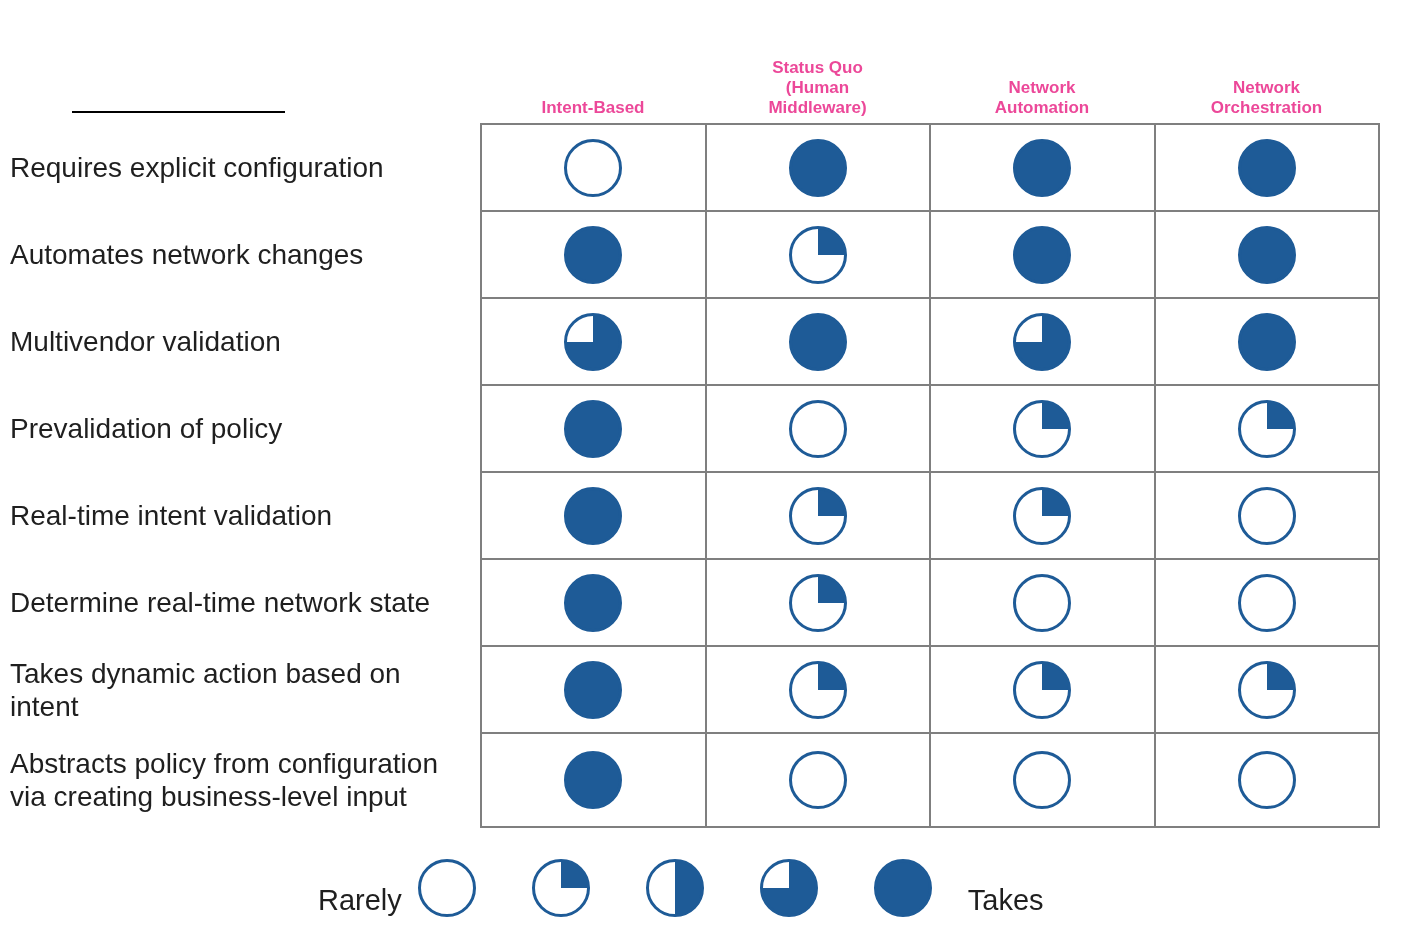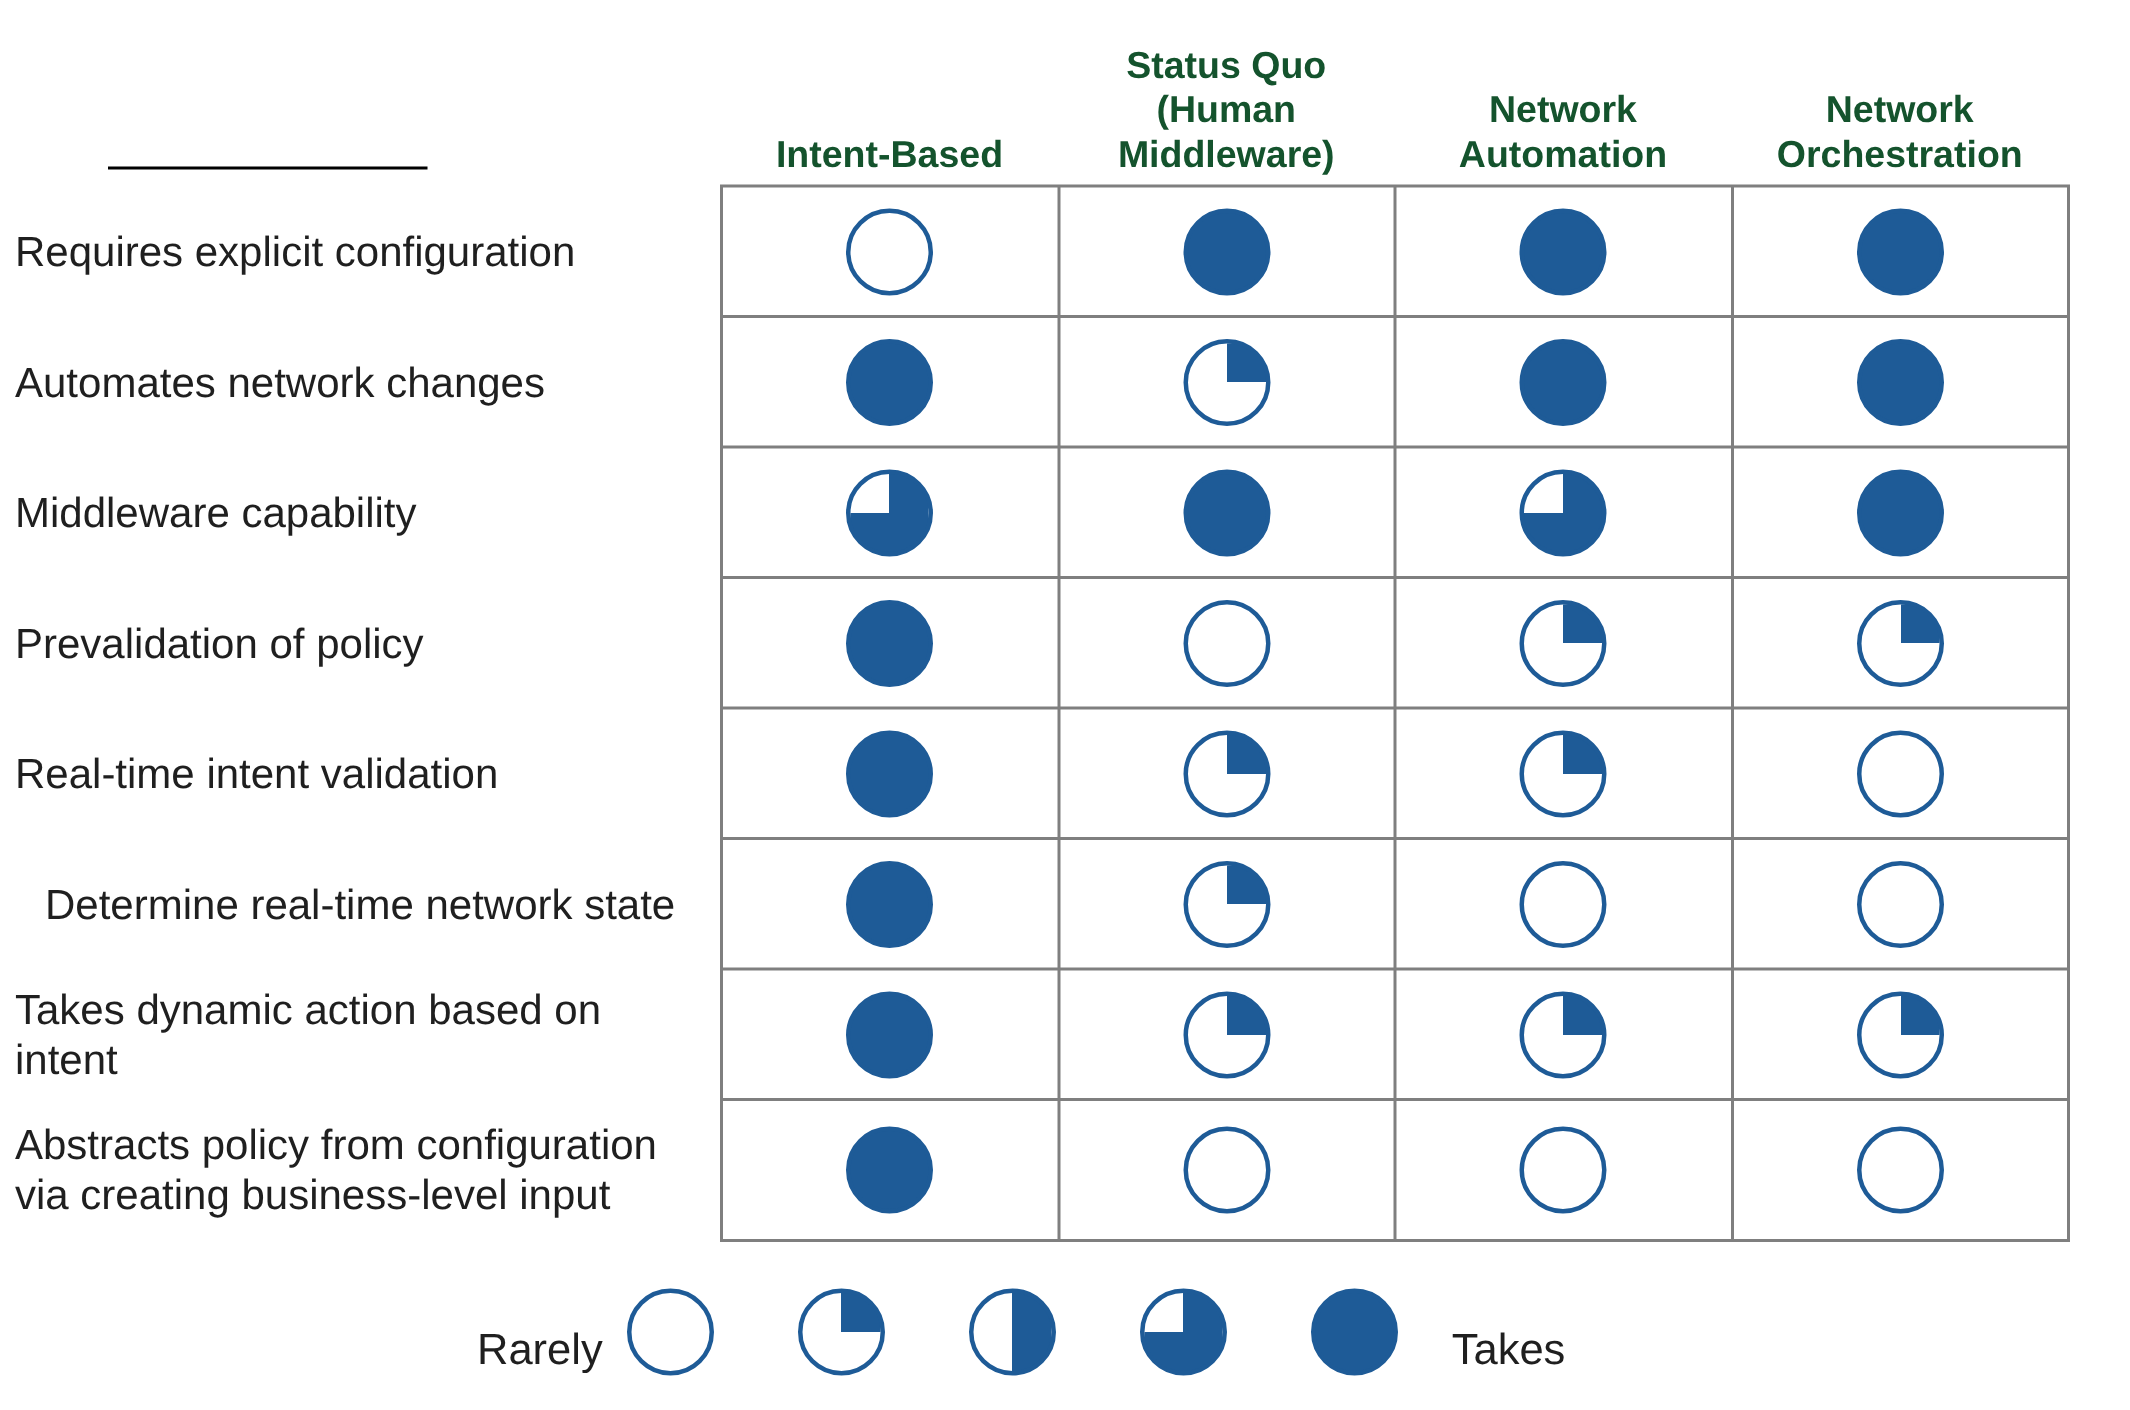--- a/index.html
+++ b/index.html
@@ -26,24 +26,24 @@
   
   .col-header {
     position: absolute;
     top: 8px;
     height: 110px;
     display: flex;
     align-items: flex-end;
     justify-content: center;
     text-align: center;
     font-weight: bold;
-    font-size: 25px;
+    font-size: 17px;
     line-height: 1.18;
     white-space: pre-line;
-    color: #14532d;
+    color: #ec4899;
   }
   
   .grid {
     position: absolute;
     left: 480px;
     top: 123px;
     width: 900px;
     height: 705px;
     box-sizing: border-box;
     background: #7f7f7f;
@@ -108,24 +108,24 @@
 (Human
 Middleware)</div>
       <div class="col-header" style="left: 931px; width: 222px;">Network
 Automation</div>
       <div class="col-header" style="left: 1155.5px; width: 222px;">Network
 Orchestration</div>
     </div>
   <div id="row-labels">
       <div class="row-label" style="top: 167.5px; white-space: pre-line;">Requires explicit configuration</div>
       <div class="row-label" style="top: 254.5px; white-space: pre-line;">Automates network changes</div>
-      <div class="row-label" style="top: 341.5px; white-space: pre-line;">Middleware capability</div>
+      <div class="row-label" style="top: 341.5px; white-space: pre-line;">Multivendor validation</div>
       <div class="row-label" style="top: 428.5px; white-space: pre-line;">Prevalidation of policy</div>
       <div class="row-label" style="top: 515.5px; white-space: pre-line;">Real-time intent validation</div>
-      <div class="row-label" style="top: 602.5px; white-space: pre-line; margin-left: 20px;">Determine real-time network state</div>
+      <div class="row-label" style="top: 602.5px; white-space: pre-line;">Determine real-time network state</div>
       <div class="row-label" style="top: 689.5px; white-space: pre-line;">Takes dynamic action based on intent</div>
       <div class="row-label" style="top: 780px; white-space: pre-line;">Abstracts policy from configuration
 via creating business-level input</div>
     </div>
   <div id="grid" class="grid">
       <div class="cell">
         <div class="ball" style="border-color: rgb(30, 91, 151); background: rgb(255, 255, 255);"></div>
       </div>
       <div class="cell">
         <div class="ball" style="border-color: rgb(30, 91, 151); background: rgb(30, 91, 151);"></div>

